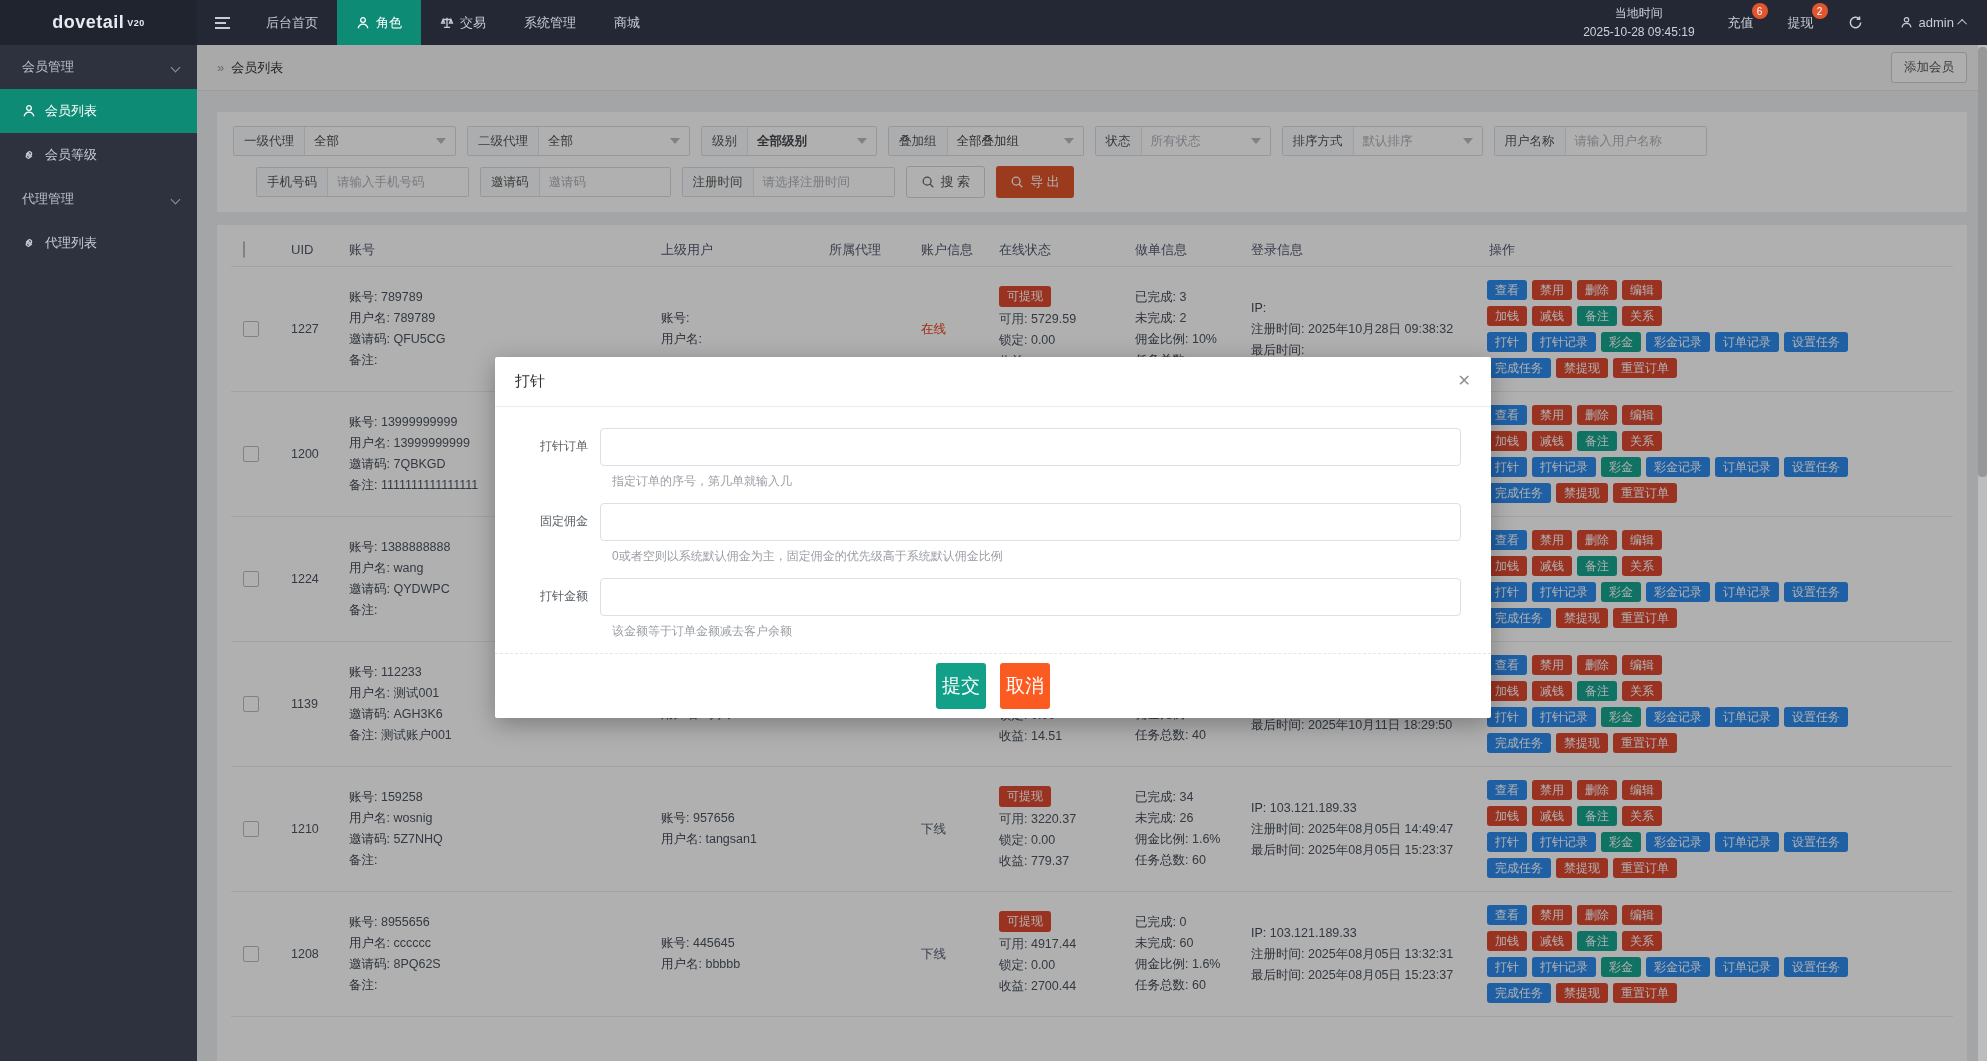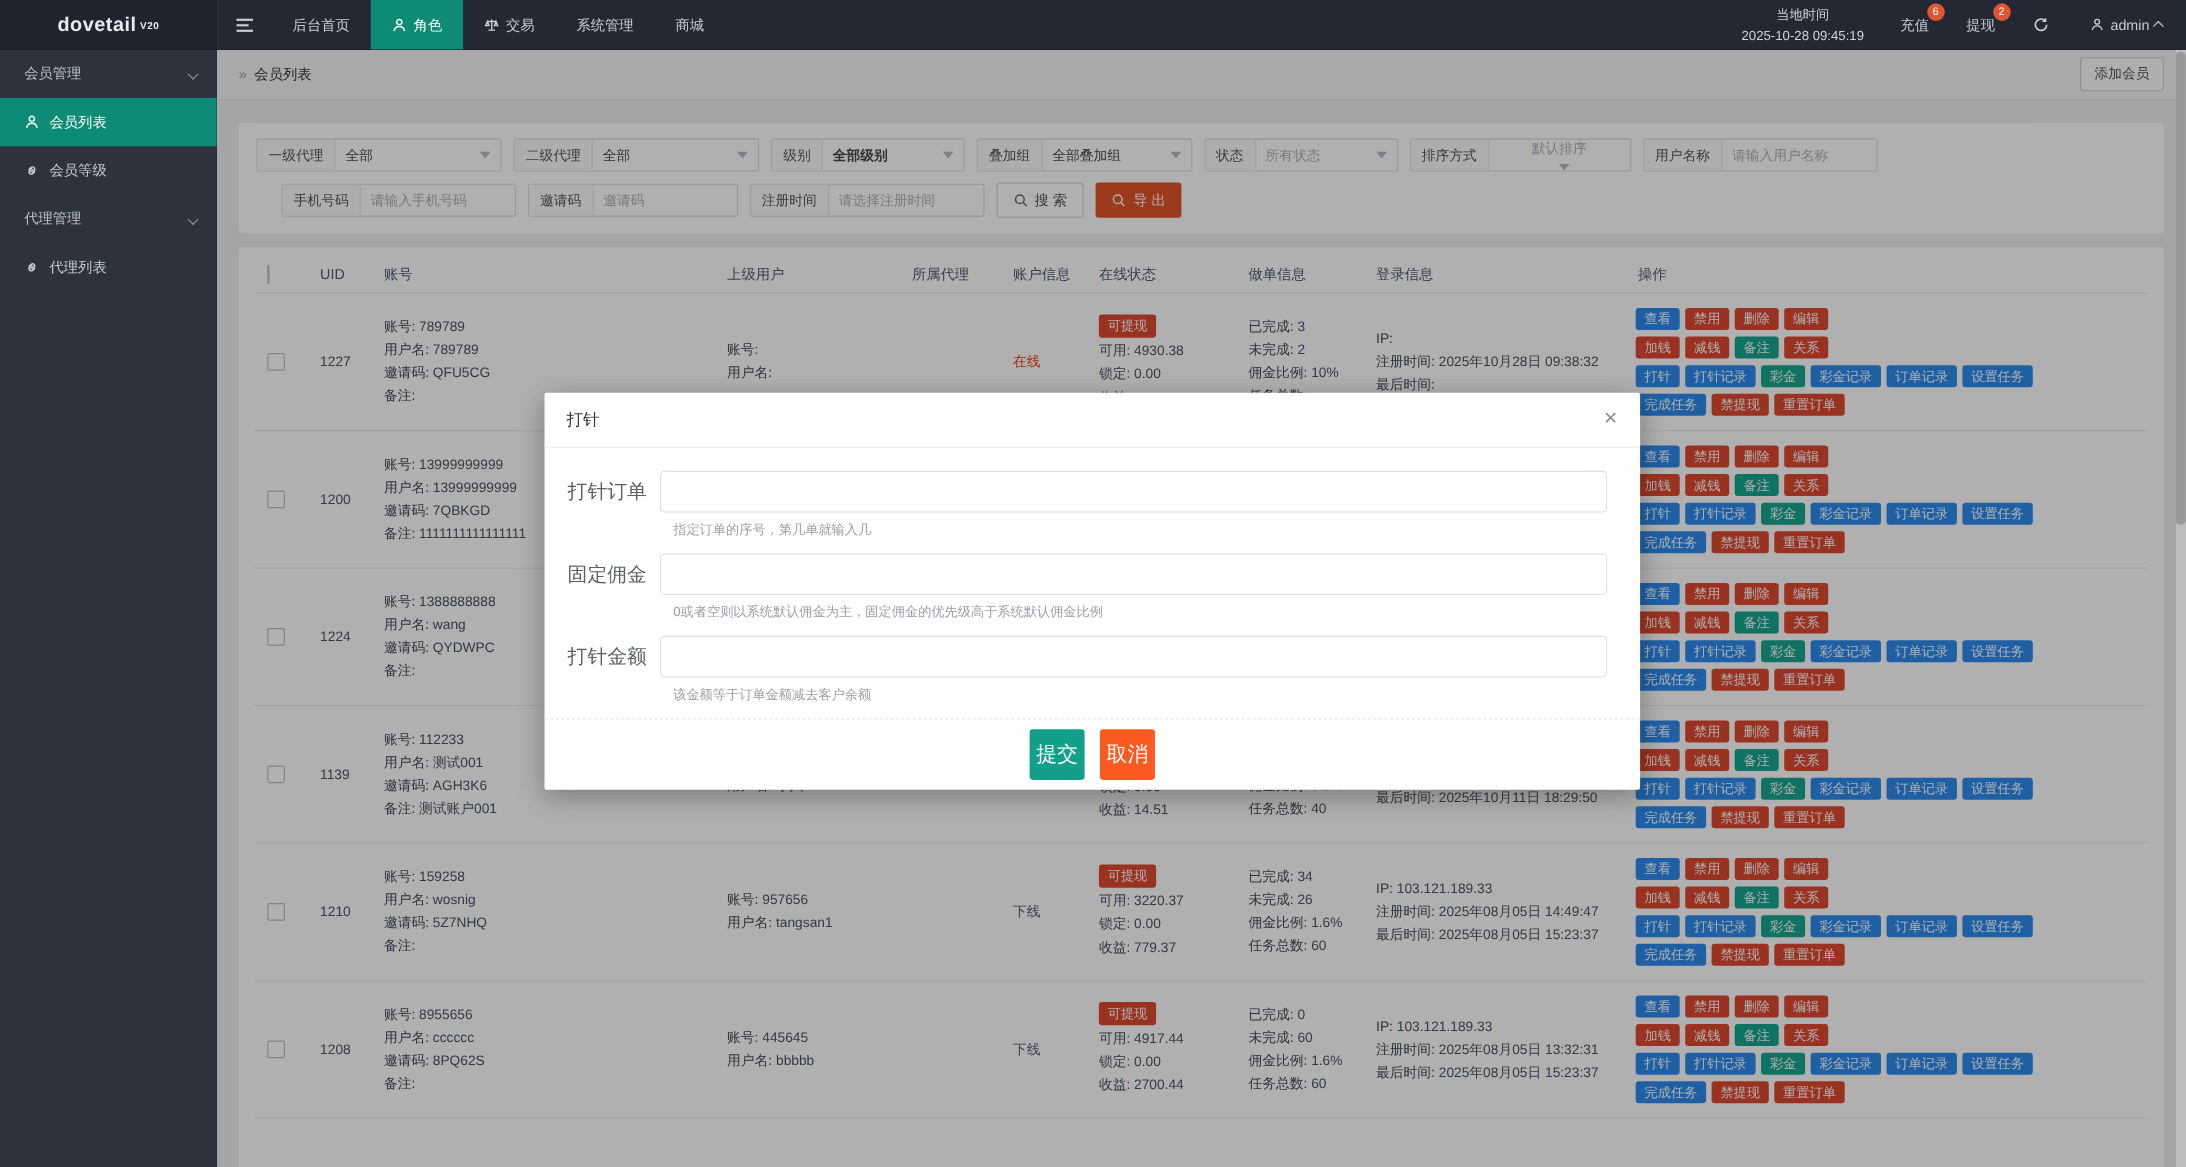--- a/index.html
+++ b/index.html
@@ -100,21 +100,21 @@
   .modal { position:fixed; left:495px; top:357px; width:996px; height:361px; background:#fff;
     border-radius:2px; z-index:50; box-shadow:0 6px 24px rgba(0,0,0,.3);
     display:flex; flex-direction:column; }
   .m-head { height:50px; display:flex; align-items:center; padding:0 20px;
     border-bottom:1px solid #ececec; }
   .m-title { font-size:15px; color:#333; }
   .m-close { margin-left:auto; font-size:16px; color:#8d9197; cursor:pointer; line-height:1; }
   .m-body { flex:1; padding:21px 30px 0 20px; }
   .m-row { margin-bottom:13px; }
   .m-row-top { display:flex; align-items:center; }
-  .m-label { width:85px; text-align:right; padding-right:12px; font-size:18px; color:#5a6066;
+  .m-label { width:85px; text-align:right; padding-right:12px; font-size:12px; color:#5a6066;
     white-space:nowrap; flex:0 0 auto; }
   .m-input { flex:1; height:38px; border:1px solid #dcdfe6; border-radius:4px; background:#fff;
     font-size:13px; padding:0 10px; color:#333; outline:none; }
   .m-help { margin:7px 0 0 97px; font-size:12px; color:#9a9ea4; }
   .m-foot { height:66px; border-top:1px dashed #e6e6e6; display:flex; align-items:center;
     justify-content:center; gap:14px; }
   .m-btn { border:none; border-radius:3px; color:#fff; font-size:19px; padding:10px 6px; cursor:pointer; }
 </style>
 </head>
 <body>
@@ -252,21 +252,21 @@
           </div>
           <div class="fgroup">
             <span class="flabel">状态</span>
             <div class="fval ph" style="width: 128px;">
               <span>所有状态</span>
               <span class="caret"></span>
             </div>
           </div>
           <div class="fgroup">
             <span class="flabel">排序方式</span>
-            <div class="fval ph" style="width: 128px; flex-direction: column;">
+            <div class="fval ph" style="width: 128px;">
               <span>默认排序</span>
               <span class="caret"></span>
             </div>
           </div>
           <div class="fgroup">
             <span class="flabel">用户名称</span>
             <div class="fval ph" style="width: 140px;">
               <span>请输入用户名称</span>
             </div>
           </div>
@@ -335,21 +335,21 @@
             <div class="cell">
               <div class="iline"><span class="lb">账号:</span><span></span></div>
               <div class="iline"><span class="lb">用户名:</span><span></span></div>
             </div>
             <div class="cell"></div>
             <div class="cell">
               <span class="st-online">在线</span>
             </div>
             <div class="cell">
               <span class="badge" style="background: rgb(223, 73, 48);">可提现</span>
-              <div class="iline">可用: 4930.38</div>
+              <div class="iline">可用: 5729.59</div>
               <div class="iline">锁定: 0.00</div>
               <div class="iline">收益:</div>
             </div>
             <div class="cell">
               <div class="iline"><span class="lb">已完成:</span><span> 3</span></div>
               <div class="iline"><span class="lb">未完成:</span><span> 2</span></div>
               <div class="iline"><span class="lb">佣金比例:</span><span> 10%</span></div>
               <div class="iline"><span class="lb">任务总数:</span><span></span></div>
             </div>
             <div class="cell">

